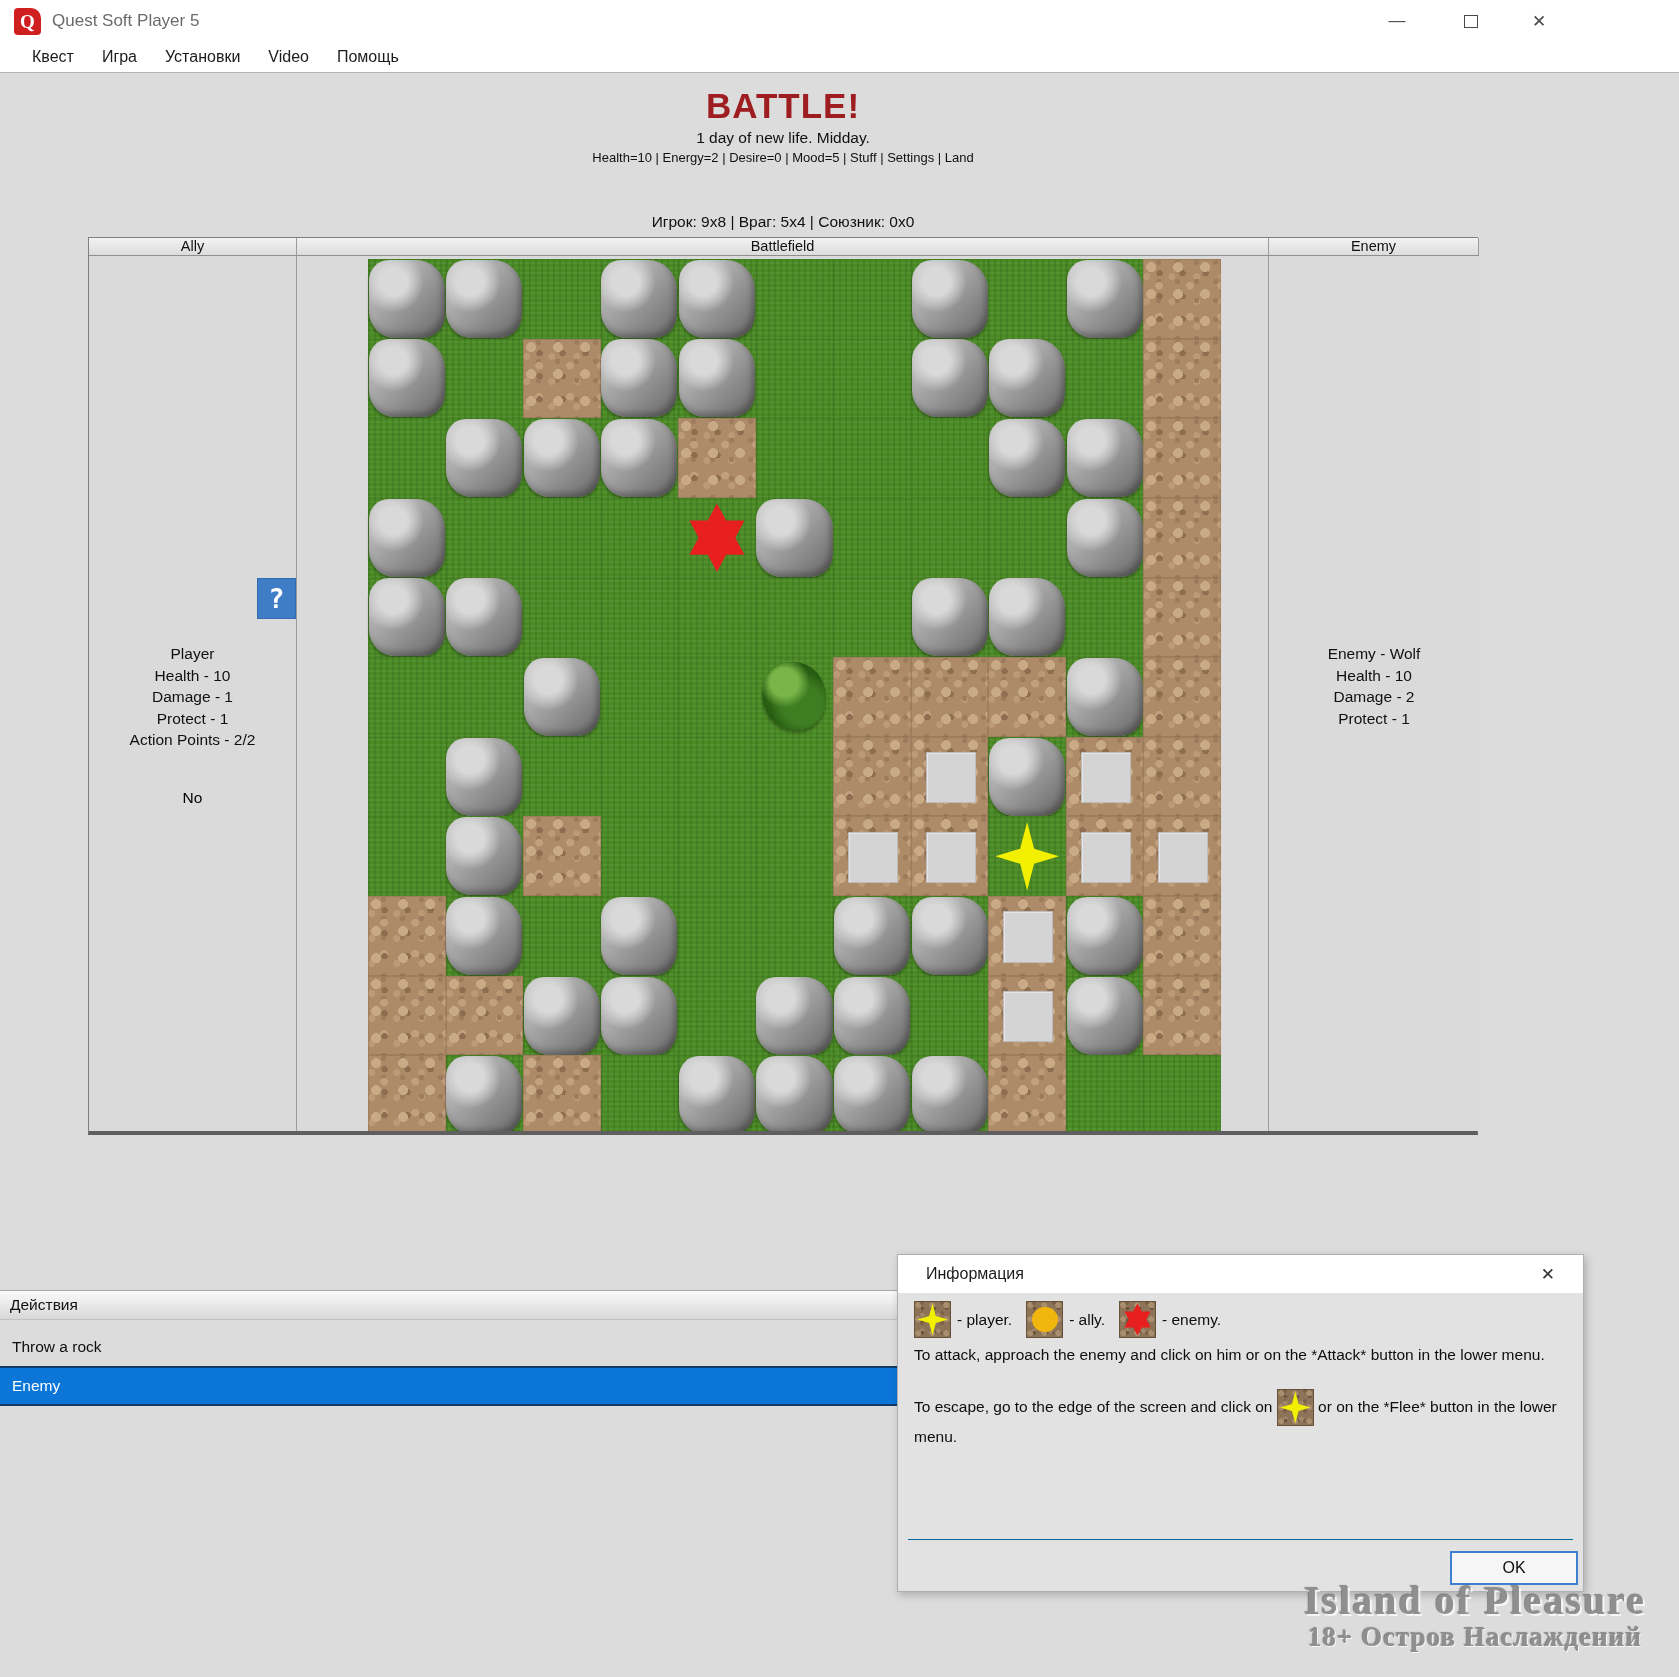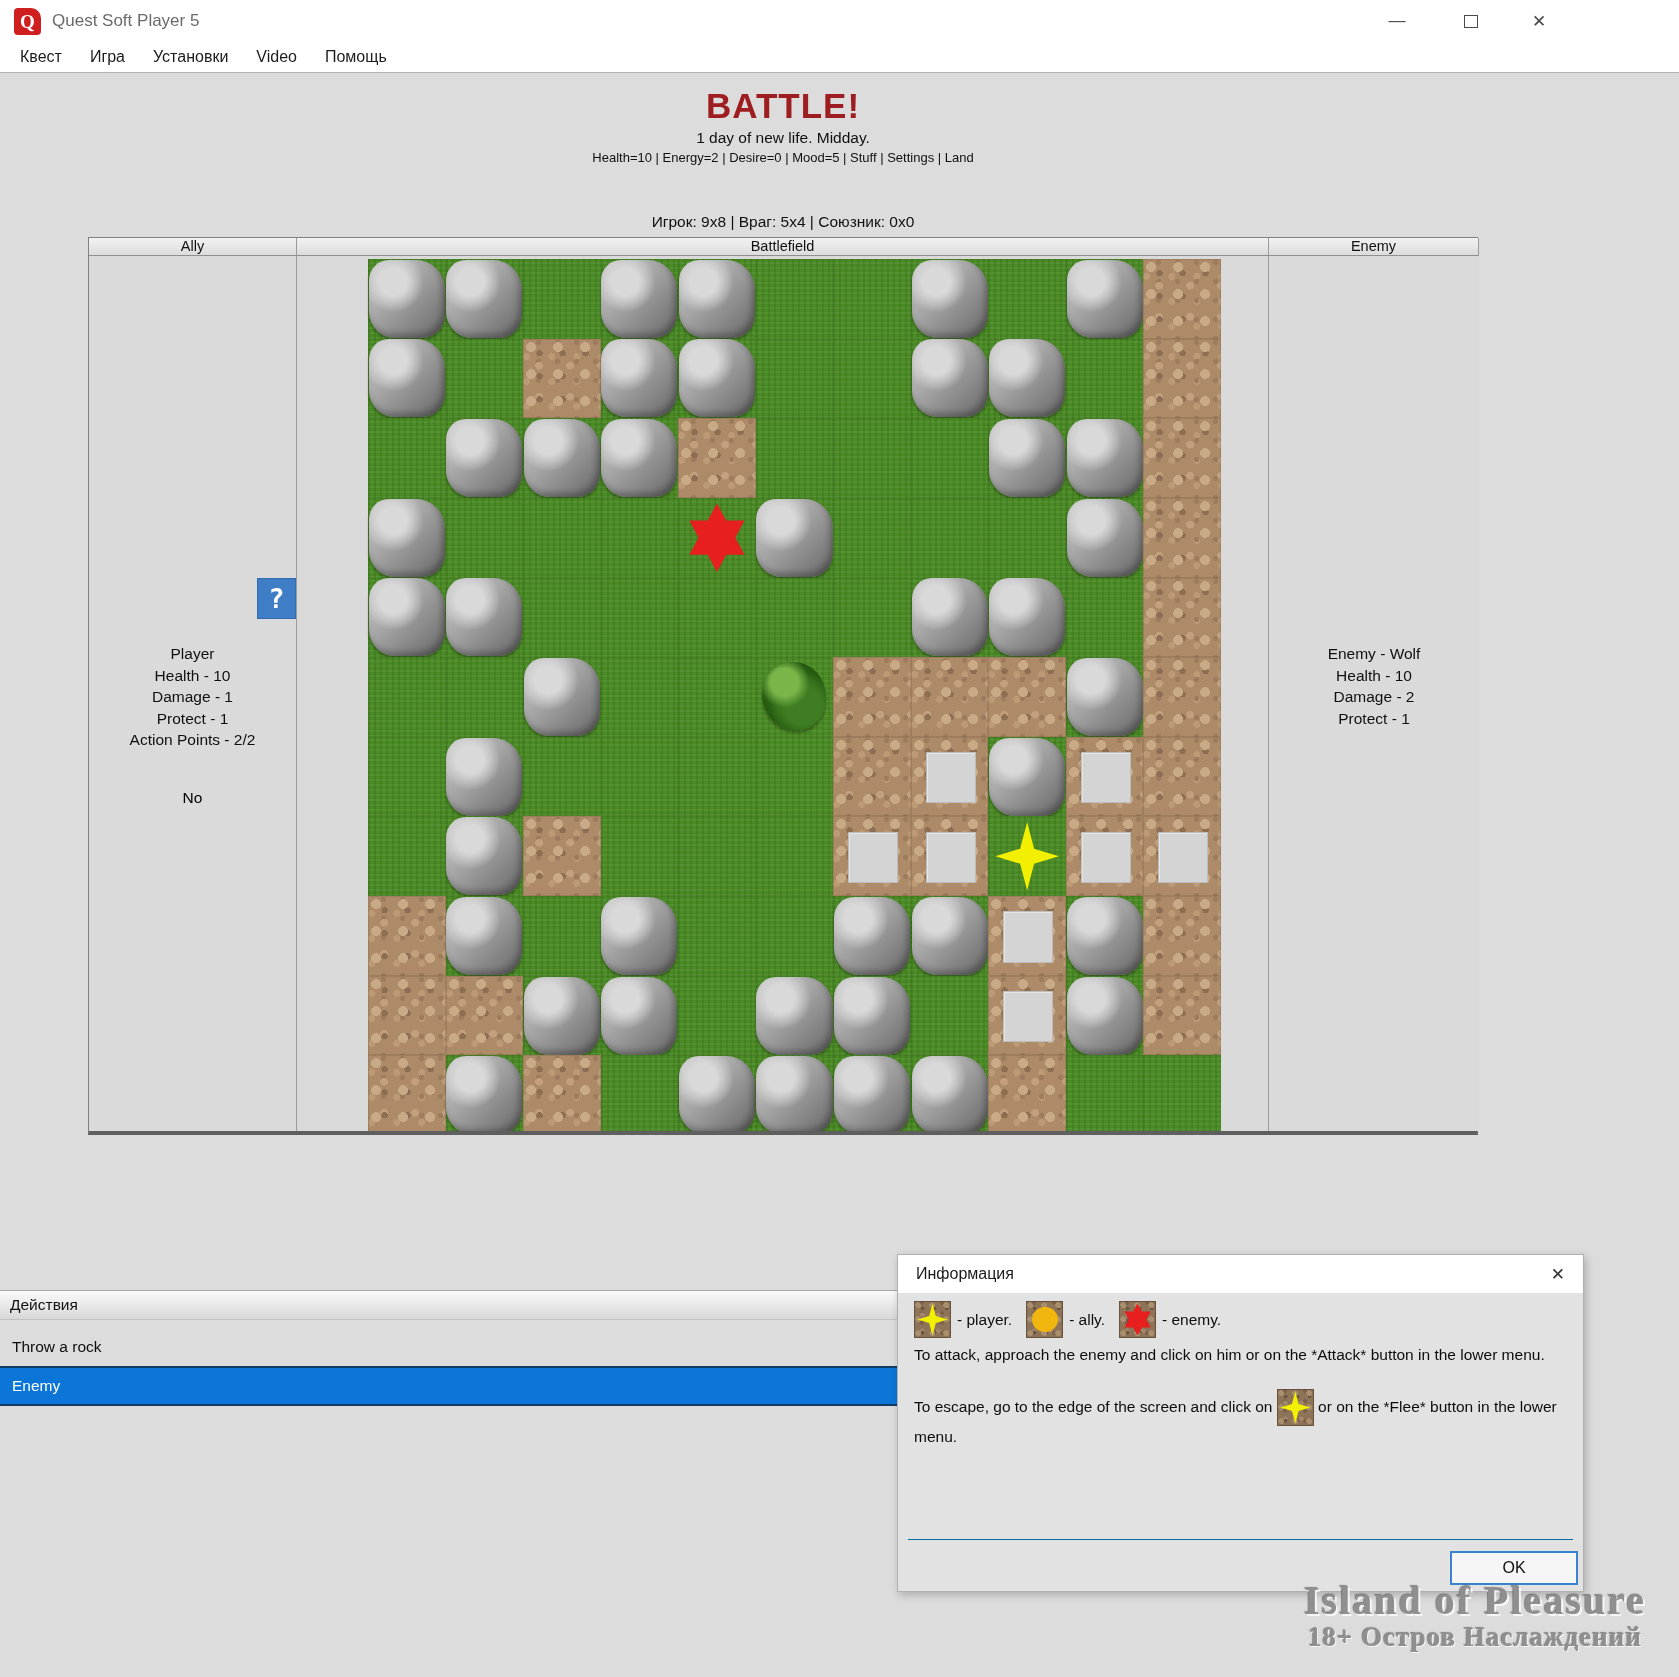--- a/index.html
+++ b/index.html
@@ -12,21 +12,21 @@
               border-radius:4px 10px 4px 4px; color:#fff; font:bold 19px "Liberation Serif",serif;
               display:flex; align-items:center; justify-content:center; }
   .app-title { position:absolute; left:52px; top:11px; font-size:17px; color:#6b6b6b; }
   .win-btn { position:absolute; top:6px; width:42px; height:30px; display:flex; align-items:center;
              justify-content:center; color:#4a4a4a; font-size:17px; cursor:default; }
   .win-min { left:1376px; } .win-max { left:1450px; } .win-close { left:1518px; }
   .max-box { width:14px; height:13px; border:1px solid #4a4a4a; display:inline-block; }
 
   
   .menubar { position:absolute; left:0; top:42px; width:100%; height:31px; background:#ffffff;
-             border-bottom:1px solid #b3b3b3; display:flex; align-items:center; padding-left:6px; }
+             border-bottom:1px solid #b3b3b3; display:flex; align-items:center; padding-left:18px; }
   .menu-item { padding:0 14px; font-size:16px; color:#1c1c1c; }
 
   
   .hdr { position:absolute; left:0; width:1566px; text-align:center; }
   .battle-title { top:86px; font-size:35px; font-weight:bold; color:#9e1d20; letter-spacing:1px; }
   .day-line   { top:129px; font-size:15.5px; color:#101010; }
   .stats-line { top:150px; font-size:13px; color:#101010; }
   .coins-line { top:171px; font-size:15.5px; color:#101010; }
   .pos-line   { top:213px; font-size:15.5px; color:#101010; }
 
@@ -97,21 +97,21 @@
   .close-ico { font-size:16px; color:#1e1e1e; line-height:1; }
   .action-row { height:38px; display:flex; align-items:center; padding-left:12px; font-size:15.5px;
                 color:#0d0d0d; margin-top:0; }
   .action-rows { margin-top:8px; }
   .action-row.selected { height:40px; background:#0b76d8; border-top:2px solid #123c66;
                 border-bottom:2px solid #123c66; color:#ffffff; }
 
   
   .dialog { position:absolute; left:897px; top:1254px; width:687px; height:338px; background:#e2e2e2;
             border:1px solid #b0b0b0; box-shadow:2px 3px 8px rgba(0,0,0,.22); z-index:20; }
-  .dialog-titlebar { height:38px; background:#ffffff; display:flex; align-items:center; padding:0 18px; }
+  .dialog-titlebar { height:38px; background:#ffffff; display:flex; align-items:center; padding:0 28px; }
   .dialog-title { font-size:16px; color:#1a1a1a; }
   .dialog-close { margin-left:auto; font-size:17px; color:#333; }
   .dialog-body { padding:8px 16px 0 16px; font-size:15.5px; color:#0d0d0d; }
   .tile-icon { display:inline-block; vertical-align:middle; width:37px; height:37px; position:relative;
       background-color:#8d7458;
       background-image:
         radial-gradient(circle at 30% 30%, #a98f6e 20%, transparent 21%),
         radial-gradient(circle at 72% 62%, #6e5540 16%, transparent 17%),
         radial-gradient(circle at 52% 86%, #a1876a 14%, transparent 15%),
         radial-gradient(circle at 80% 20%, #7c6148 14%, transparent 15%);

